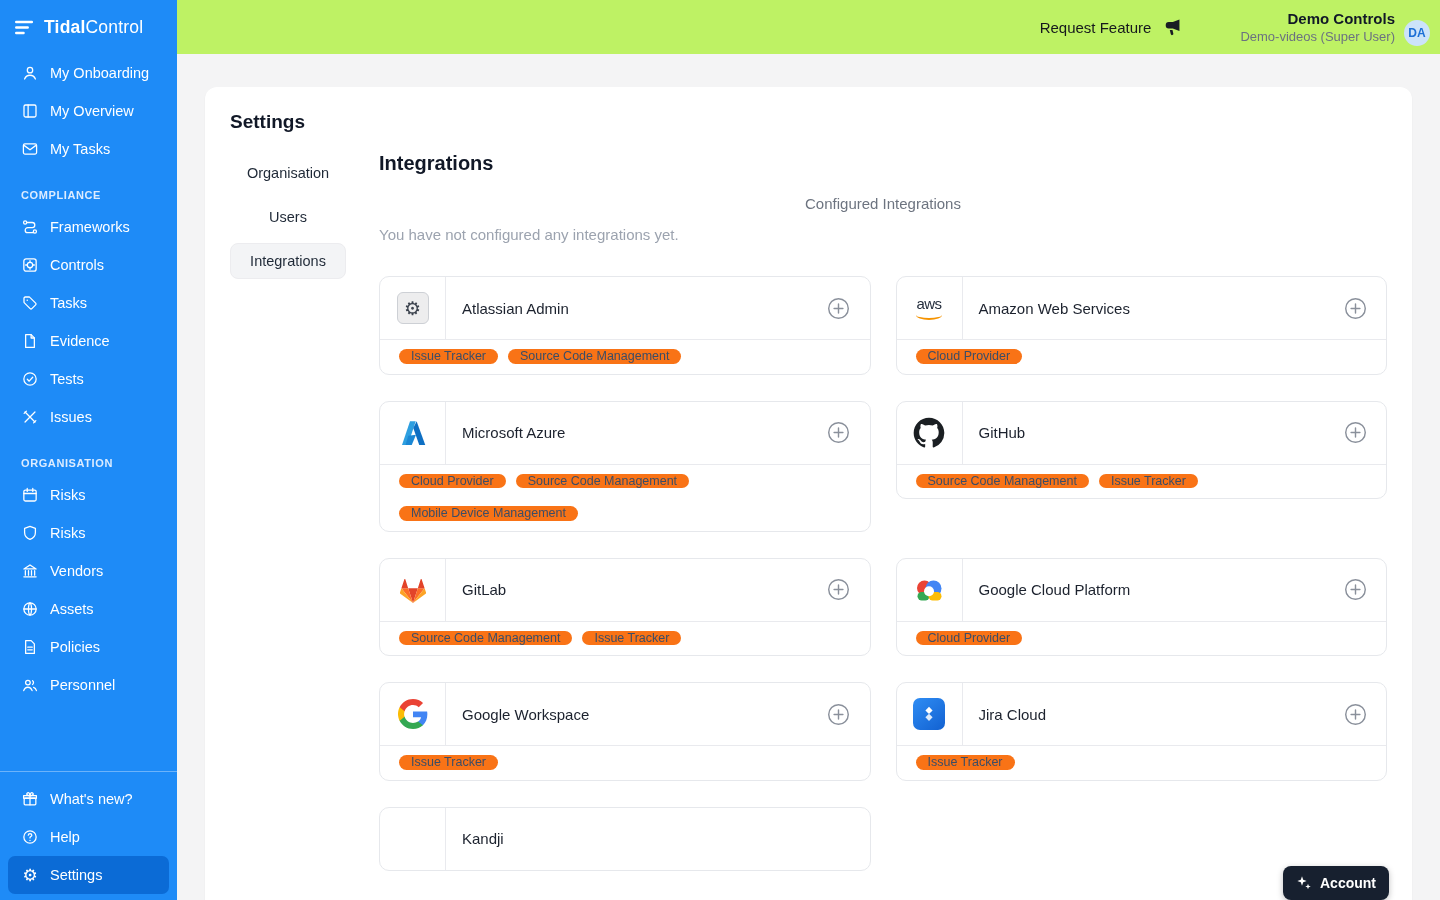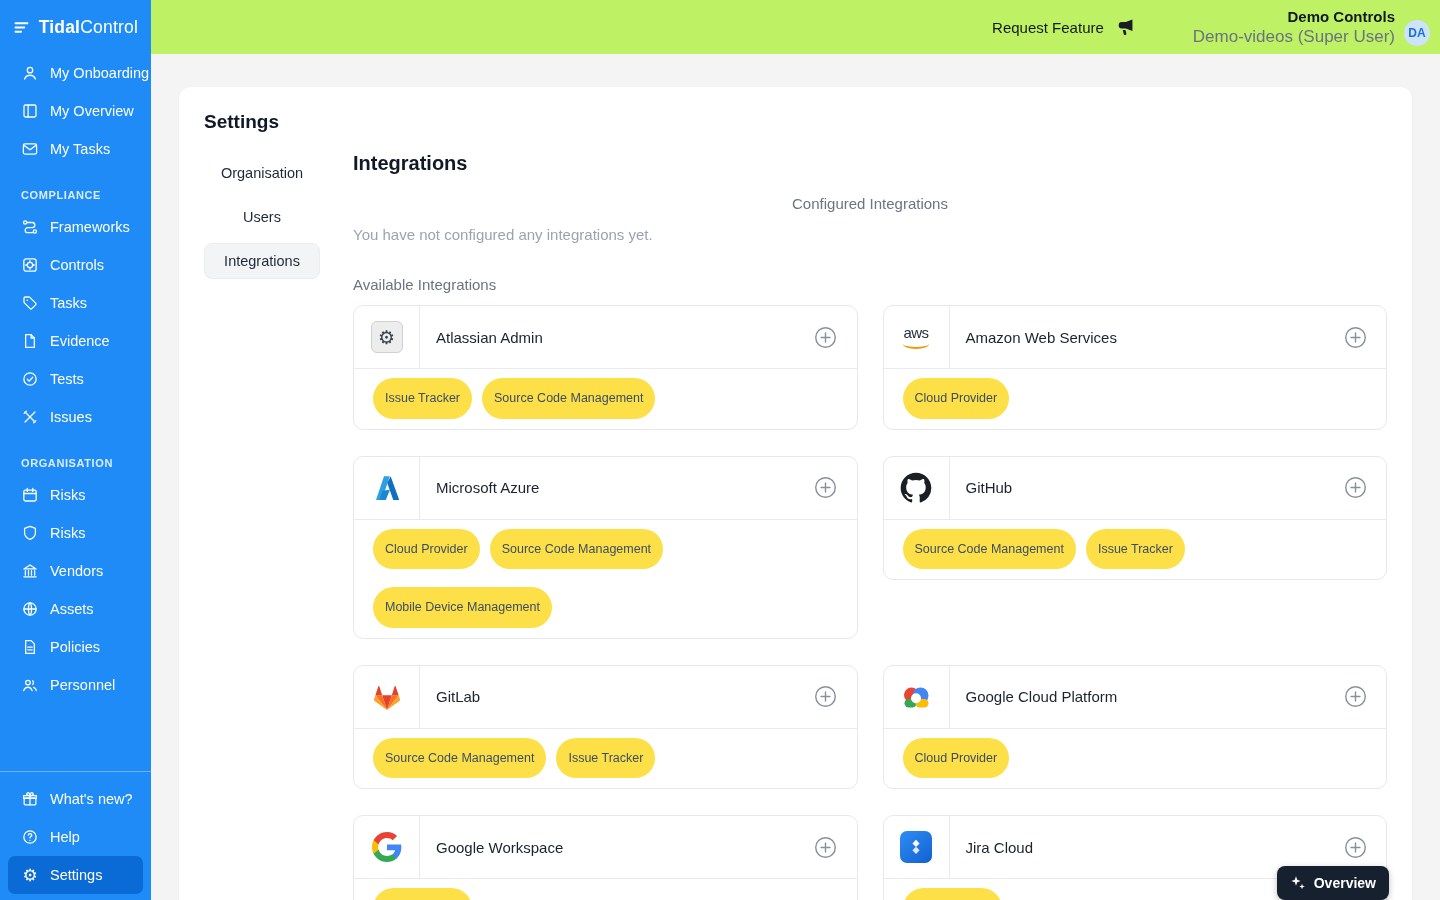--- a/index.html
+++ b/index.html
@@ -1,42 +1,42 @@
 <!DOCTYPE html>
 <html><head>
 <meta charset="utf-8">
 <style>
   * { margin:0; padding:0; box-sizing:border-box; }
   html,body { width:1440px; height:900px; overflow:hidden; }
   body { font-family:"Liberation Sans", sans-serif; background:#f4f4f5; color:#111827; }
   .app { display:flex; width:1440px; height:900px; }
 
   
-  .sidebar { width:151px; flex-shrink:0; background:#1e8bf7; color:#fff; display:flex; flex-direction:column; height:900px; }
+  .sidebar { width:177px; flex-shrink:0; background:#1e8bf7; color:#fff; display:flex; flex-direction:column; height:900px; }
   .logo { display:flex; align-items:center; gap:8px; padding:0 13px; height:54px; cursor:pointer; }
   .logo-text { font-size:17.5px; letter-spacing:.2px; white-space:nowrap; }
   .logo-text b { font-weight:700; }
   .logo-text .lt { font-weight:400; }
   .nav { display:flex; flex-direction:column; }
   .nav-item { display:flex; align-items:center; gap:11px; height:38px; padding:0 21px; font-size:14.5px; color:#fff; cursor:pointer; white-space:nowrap; }
   .nav-item .nicon { width:18px; height:18px; display:flex; align-items:center; justify-content:center; flex-shrink:0; }
   .sec-title { padding:21px 21px 7px; font-size:11px; font-weight:700; letter-spacing:.6px; color:#ddecff; }
   .side-footer { margin-top:auto; border-top:1px solid rgba(255,255,255,.35); padding:8px 0 6px; }
   .nav-item.active { background:#0b6bd6; margin:0 8px; padding:0 13px; border-radius:7px; }
   .sic { stroke:#fff; fill:none; stroke-width:1.7; stroke-linecap:round; stroke-linejoin:round; display:block; }
   .gear-glyph { font-size:17px; line-height:1; }
 
   
   .main { flex:1; display:flex; flex-direction:column; min-width:0; }
   .topbar { height:54px; background:#bef264; display:flex; align-items:center; justify-content:flex-end; padding-right:10px; flex-shrink:0; }
   .req-feature { display:flex; align-items:center; gap:11px; font-size:15px; font-weight:500; color:#16181d; margin-right:58px; cursor:pointer; }
   .account { display:flex; align-items:center; gap:9px; cursor:pointer; }
   .acc-text { text-align:right; }
   .acc-name { font-size:15px; font-weight:700; color:#111827; }
-  .acc-sub { font-size:17px; color:#6b7280; margin-top:2px; }
+  .acc-sub { font-size:13px; color:#6b7280; margin-top:2px; }
   .avatar { width:26px; height:26px; border-radius:50%; background:#cce3fa; color:#1b6fd6; font-size:12px; font-weight:700; display:flex; align-items:center; justify-content:center;margin-top:12px; }
 
   .content { flex:1; padding:33px 28px 0; overflow:hidden; }
   .card { background:#fff; border-radius:12px; box-shadow:0 1px 2px rgba(16,24,40,.05); padding:24px 25px; height:840px; }
   .page-title { font-size:19px; font-weight:700; color:#111827; margin-bottom:22px; }
   .settings-body { display:flex; align-items:flex-start; }
   .subnav { width:116px; flex-shrink:0; margin-right:33px; display:flex; flex-direction:column; gap:8px; }
   .subnav-item { height:36px; border:1px solid transparent; border-radius:8px; display:flex; align-items:center; justify-content:center; font-size:14.5px; color:#1f2937; cursor:pointer; }
   .subnav-item.active { background:#f3f4f6; border-color:#ececef; }
 
@@ -46,21 +46,21 @@
   .empty-text { font-size:15px; color:#9ca3af; margin-bottom:33px; }
   .avail-title { font-size:15px; color:#6d7480; margin-bottom:12px; }
 
   .int-grid { display:grid; grid-template-columns:1fr 1fr; column-gap:25px; row-gap:26px; align-items:start; }
   .int-card { border:1px solid #e6e8ec; border-radius:10px; background:#fff; overflow:hidden; }
   .int-head { display:flex; align-items:stretch; height:62px; }
   .logo-cell { width:66px; flex-shrink:0; border-right:1px solid #e9eaee; display:flex; align-items:center; justify-content:center; }
   .int-name { flex:1; display:flex; align-items:center; padding-left:16px; font-size:15px; font-weight:500; color:#1c222e; }
   .add-cell { width:62px; display:flex; align-items:center; justify-content:center; background:none; border:none; cursor:pointer; }
   .int-tags { border-top:1px solid #e9eaee; padding:9px 19px 10px; display:flex; flex-wrap:wrap; gap:9px 10px; }
-  .tag { background:#fde047; color:#3c4d66; font-size:12.5px; line-height:1; padding:14px 12px; border-radius:999px; white-space:nowrap; }
+  .tag { background:#f97316; color:#3c4d66; font-size:12.5px; line-height:1; padding:1px 12px; border-radius:999px; white-space:nowrap; }
   .brk { flex-basis:100%; height:0; }
 
   .gear-tile { width:32px; height:32px; background:#ededee; border:1px solid #cdd0d5; border-radius:6px; display:flex; align-items:center; justify-content:center; font-size:19px; color:#3c434e; line-height:1; }
   .aws-logo { display:flex; flex-direction:column; align-items:center; }
   .aws-word { font-size:15px; font-weight:400; color:#252f3e; letter-spacing:-.5px; line-height:1; }
   .aws-smile { width:26px; height:10px; border-bottom:2.5px solid #f59300; border-radius:0 0 55% 55%; margin-top:-1px; }
   .jira-tile { width:32px; height:32px; border-radius:7px; background:linear-gradient(140deg,#2f8df4,#1261d1); display:flex; align-items:center; justify-content:center; }
 
   .tidalbot { position:fixed; right:51px; bottom:0; height:34px; background:#17202f; color:#fff; border:none; border-radius:8px; display:flex; align-items:center; gap:8px; padding:0 13px; font-size:14px; font-weight:700; cursor:pointer; font-family:inherit; box-shadow:0 2px 6px rgba(0,0,0,.25); }
 </style>
@@ -282,21 +282,20 @@
           <div class="subnav">
             <div class="subnav-item">Organisation</div>
             <div class="subnav-item">Users</div>
             <div class="subnav-item active">Integrations</div>
           </div>
 
           <div class="int-main">
             <h2 class="int-heading">Integrations</h2>
             <div class="sec-sub">Configured Integrations</div>
             <div class="empty-text">You have not configured any integrations yet.</div>
-            <div class="avail-title">Available Integrations</div>
 
             <div class="int-grid">
 
               <div class="int-card">
                 <div class="int-head">
                   <div class="logo-cell">
                     <div class="gear-tile">
                         <span>⚙</span>
                       </div>
                   </div>
@@ -496,14 +495,14 @@
       </div>
     </div>
   </div>
 </div>
 
 <button class="tidalbot">
   <svg width="16" height="16" viewBox="0 0 24 24" fill="#fff">
     <path d="M9 2l1.8 5.2L16 9l-5.2 1.8L9 16l-1.8-5.2L2 9l5.2-1.8z"></path>
     <path d="M18 13l1.1 3 3 1.1-3 1.1-1.1 3-1.1-3-3-1.1 3-1.1z"></path>
   </svg>
-  <span>Overview</span>
+  <span>Account</span>
 </button>
 
 </body></html>

